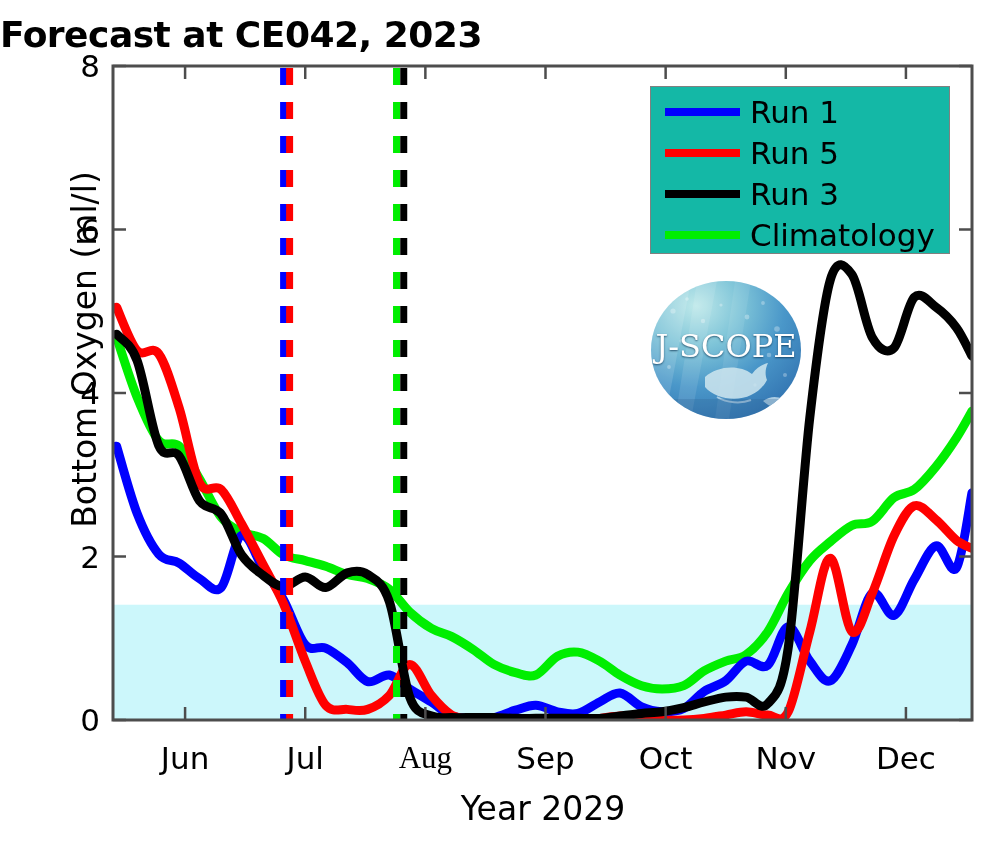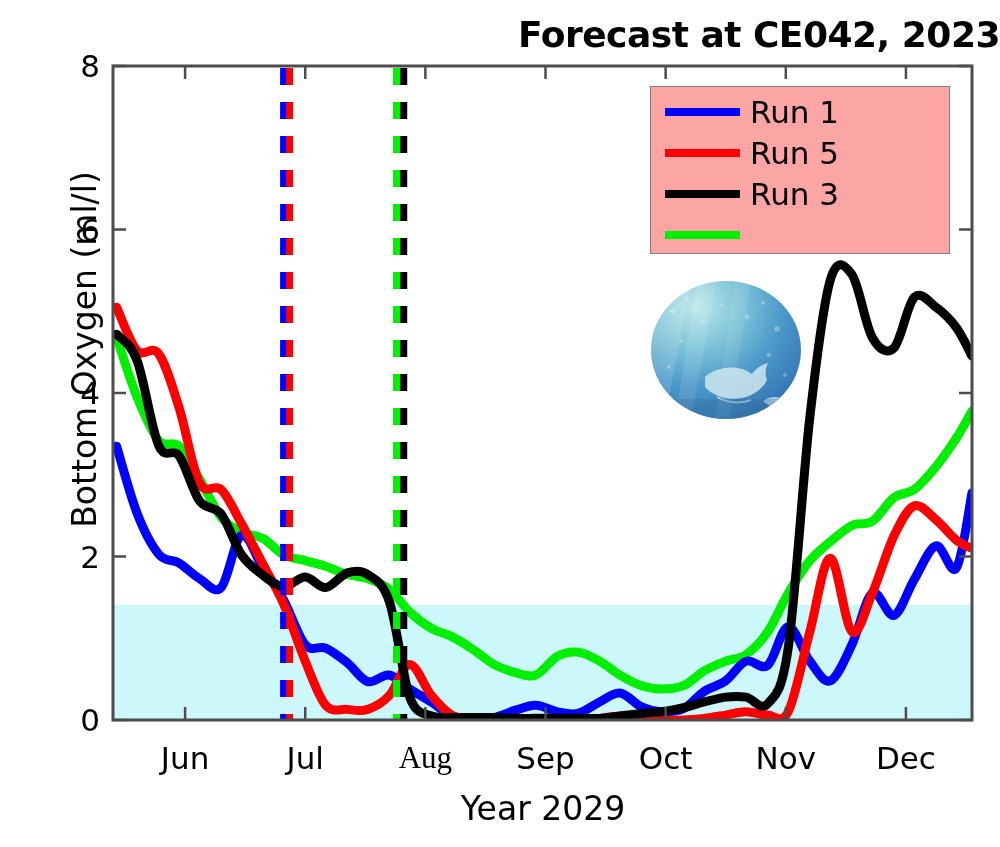--- a/index.html
+++ b/index.html
@@ -6,21 +6,21 @@
   body{
     width:1000px;height:847px;
     background:#ffffff;
     font-family:"DejaVu Sans", sans-serif;
     overflow:hidden;
     position:relative;
   }
   #figure{position:absolute;left:0;top:0;width:1000px;height:847px;}
   .title{
     position:absolute;left:0;top:14px;width:1000px;
-    text-align:right;
+    text-align:left;
     font-family:"DejaVu Sans", sans-serif;
     font-weight:bold;
     font-size:36px;
     color:#000;
     letter-spacing:-0.5px;
   }
   .ylabel{
     position:absolute;
     left:-236px;top:330px;
     width:640px;
@@ -45,21 +45,21 @@
     position:absolute;top:740px;
     font-size:31px;color:#000;
     transform:translateX(-50%);
   }
   .hypoxia-label{
     position:absolute;left:150px;top:614px;
     font-size:31px;color:#000;
   }
   .legend-box{
     position:absolute;left:650px;top:86px;width:300px;height:168px;
-    background:#fca5a5;border:1.5px solid #808080;
+    background:#14b8a6;border:1.5px solid #808080;
     box-sizing:border-box;
   }
   .legend-row{
     position:absolute;left:0;width:100%;height:42px;
     display:flex;align-items:center;
   }
   .legend-swatch{
     width:75px;height:8px;margin-left:14px;margin-right:10px;flex:0 0 auto;
   }
   .legend-text{
@@ -184,35 +184,37 @@
         <circle cx="118" cy="74" r="2.3"></circle>
           <circle cx="134" cy="94" r="2.0"></circle>
         <circle cx="18" cy="86" r="1.9"></circle>
           <circle cx="104" cy="104" r="1.7"></circle>
       </g>
       <path d="M54 96 c12 -11 34 -13 47 -3 c5 -7 12 -10 16 -11 c-3 6 -3 12 -1 17 c-3 6 -9 12 -16 15 c-14 7 -36 4 -46 -8 z" fill="#cfe6ef" opacity="0.85"></path>
       <path d="M66 116 c10 6 24 7 34 3" stroke="#e8f4f8" stroke-width="2" fill="none" opacity="0.6"></path>
       <path d="M112 120 c7 -5 14 -5 20 -2 c-4 2 -7 6 -8 9 c-5 -2 -9 -4 -12 -7 z" fill="#dceef5" opacity="0.7"></path>
       <rect x="0" y="118" width="150" height="20" fill="#2c5f8e" opacity="0.25"></rect>
     </svg>
+    <div class="logo-text">J-SCOPE</div>
   </div>
 
   <div class="legend-box">
     <div id="legend-rows">
         <div class="legend-row" style="top: 4px;">
           <div class="legend-swatch" style="background: rgb(0, 0, 255);"></div>
           <div class="legend-text">Run 1</div>
         </div>
         <div class="legend-row" style="top: 45px;">
           <div class="legend-swatch" style="background: rgb(255, 0, 0);"></div>
           <div class="legend-text">Run 5</div>
         </div>
         <div class="legend-row" style="top: 86px;">
           <div class="legend-swatch" style="background: rgb(0, 0, 0);"></div>
           <div class="legend-text">Run 3</div>
         </div>
         <div class="legend-row" style="top: 127px;">
           <div class="legend-swatch" style="background: rgb(0, 238, 0);"></div>
+          <div class="legend-text">Climatology</div>
         </div>
       </div>
   </div>
 
 </div>
 
 </body></html>

